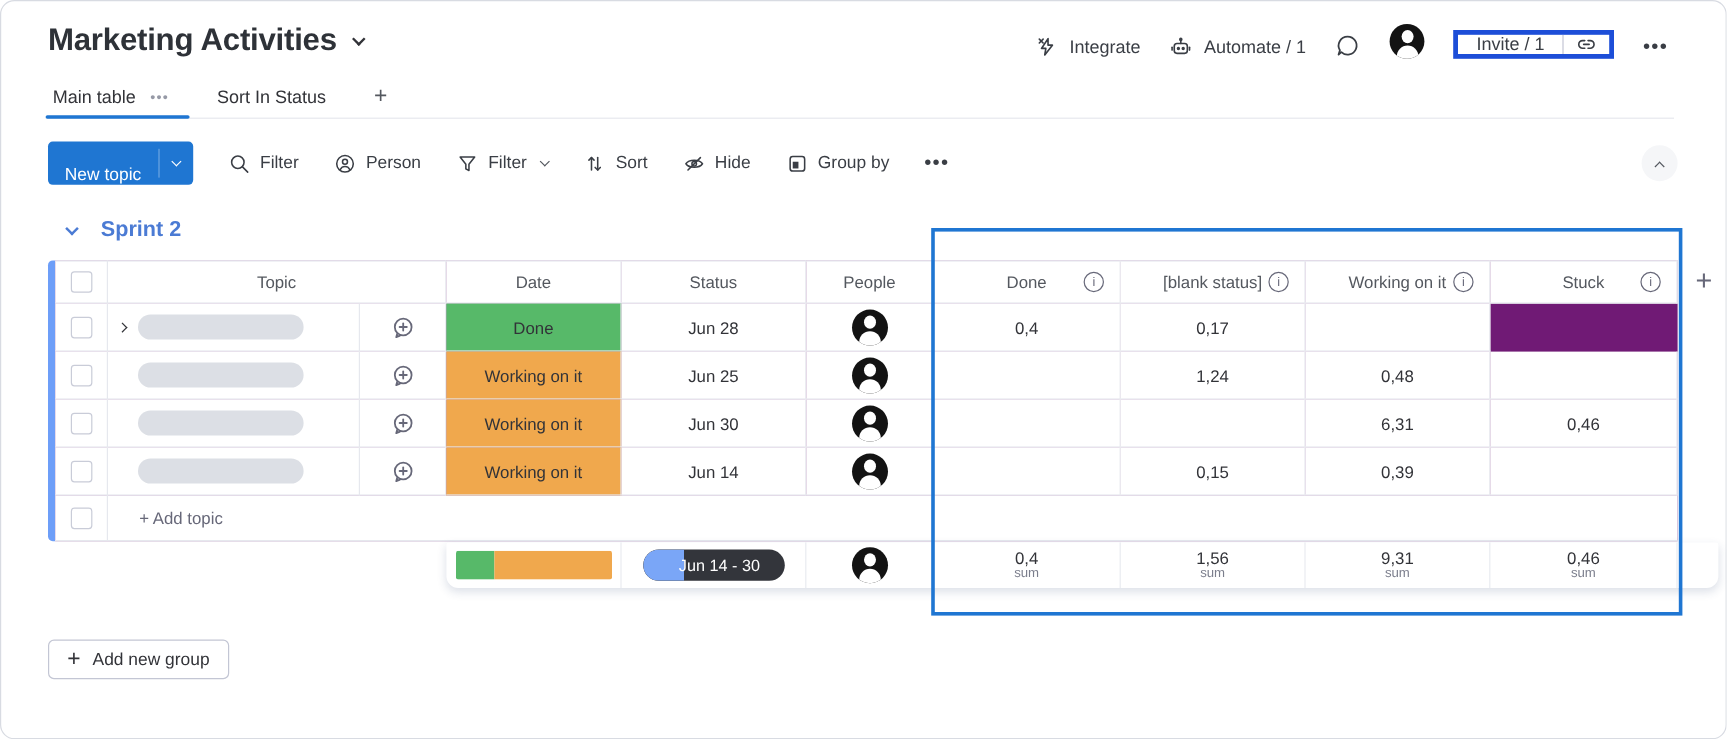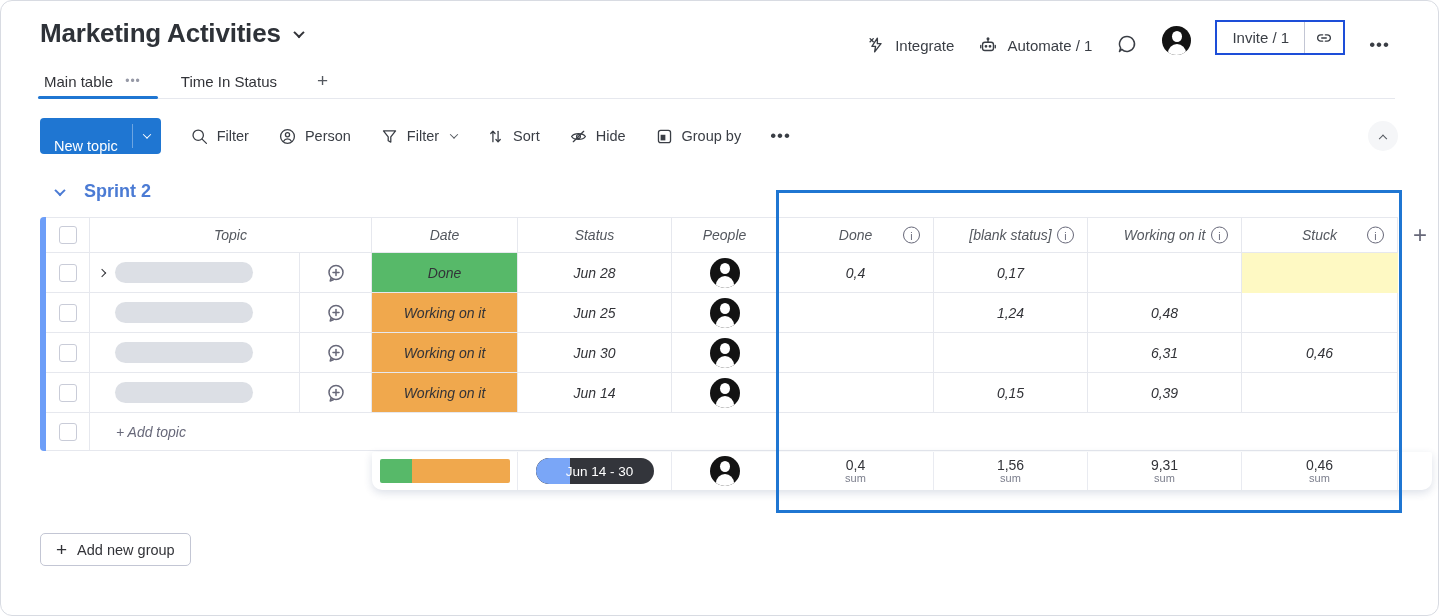--- a/index.html
+++ b/index.html
@@ -16,21 +16,21 @@
   .cv.right { transform:rotate(-45deg); }
   .cv.up { transform:rotate(225deg) translate(-2px,-2px); }
   .cv.sm { width:6px; height:6px; border-width:1.6px; }
 
   .hdr-actions { position:absolute; top:20px; right:49px; display:flex; align-items:flex-end; gap:24px; }
   .hdr-item { display:flex; align-items:center; gap:9px; font-size:15px; color:#3a3e45; cursor:pointer; }
   .icon-btn { display:flex; align-items:center; justify-content:center; }
   .avatar { position:relative; width:29px; height:29px; background:#131313; border-radius:50%; overflow:hidden; flex:none; }
   .avatar::before { content:""; position:absolute; top:5px; left:50%; transform:translateX(-50%); width:10px; height:11px; background:#fff; border-radius:50%; }
   .avatar::after { content:""; position:absolute; top:18px; left:50%; transform:translateX(-50%); width:18px; height:13px; background:#fff; border-radius:9px 9px 0 0; }
-  .invite-group { display:flex; align-items:stretch; height:35px; border:2px solid #1d4ed8; border-radius:0; overflow:hidden; }
+  .invite-group { display:flex; align-items:stretch; height:24px; border:4px solid #1d4ed8; border-radius:0; overflow:hidden; }
   .invite-main { display:flex; align-items:center; padding:0 15px; font-size:15px; color:#3a3e45; cursor:pointer; }
   .invite-sep { width:1px; background:#c3c6d4; }
   .invite-link { display:flex; align-items:center; justify-content:center; width:38px; cursor:pointer; }
   .dots { font-size:17px; letter-spacing:1px; color:#3a3e45; cursor:pointer; user-select:none; }
 
   
   .tabs { position:absolute; left:44px; top:70px; display:flex; align-items:center; }
   .tab { font-size:15px; color:#323338; cursor:pointer; }
   .tab-dots { margin-left:12px; font-size:12px; letter-spacing:1px; color:#9699a6; cursor:pointer; }
   .tab.second { margin-left:40px; }
@@ -47,21 +47,21 @@
   .tool-item { display:flex; align-items:center; gap:8px; font-size:14.5px; color:#3a3e45; cursor:pointer; }
   .tool-item svg { flex:none; }
   .collapse-btn { position:absolute; left:1368px; top:121px; width:30px; height:30px; border-radius:50%; background:#f5f6f8; display:flex; align-items:center; justify-content:center; color:#54585f; cursor:pointer; }
 
   
   .group-hdr { position:absolute; left:56px; top:181px; display:flex; align-items:center; gap:20px; color:#4b7bd4; cursor:pointer; }
   .group-title { font-size:18px; font-weight:700; }
 
   
   .strip { position:absolute; left:40px; top:217px; width:6px; height:234px; background:#6d9ef8; border-radius:4px 0 0 4px; }
-  .tbl { position:absolute; left:46px; top:217px; background:#fef9c3;font-style:italic; }
+  .tbl { position:absolute; left:46px; top:217px; background:#701a75; }
   .trow { display:grid; }
   .grid-head { grid-template-columns:44px 282px 146px 154px 106px 156px 154px 154px 156px; }
   .grid-body { grid-template-columns:44px 210px 72px 146px 154px 106px 156px 154px 154px 156px; }
   .c { position:relative; display:flex; align-items:center; justify-content:center; border-right:1px solid #e6e8ee; border-bottom:1px solid #e6e8ee; background:#fff; }
   .hrow .c { height:36px; border-top:1px solid #e6e8ee; font-size:14px; color:#54585f; }
   .brow .c { height:40px; font-size:14px; color:#323338; }
   .info-icon { position:absolute; right:13px; top:50%; transform:translateY(-50%); width:17px; height:17px; border:1.4px solid #676879; border-radius:50%; display:flex; align-items:center; justify-content:center; font-size:10.5px; color:#676879; cursor:pointer; }
   .info-icon::before { content:"i"; font-style:normal; }
   .cb { width:18px; height:18px; border:1px solid #c9ccd8; border-radius:3px; background:#fff; cursor:pointer; }
   .topic-cell { justify-content:flex-start; padding-left:25px; cursor:pointer; }
@@ -149,21 +149,21 @@
           <line x1="8.5" y1="11" x2="13.5" y2="11"></line>
         </svg>
       </div>
     </div>
     <span class="dots">•••</span>
   </div>
 
   <div class="tabs">
     <span class="tab">Main table</span>
     <span class="tab-dots">•••</span>
-    <span class="tab second">Time In Status</span>
+    <span class="tab second">Sort In Status</span>
     <span class="tab-add">+</span>
   </div>
   <div class="tabs-divider"></div>
   <div class="tab-underline"></div>
 
   <div class="toolbar">
     <div class="new-topic-btn">
       <div class="new-topic-main">
         <span>New topic</span>
       </div>

